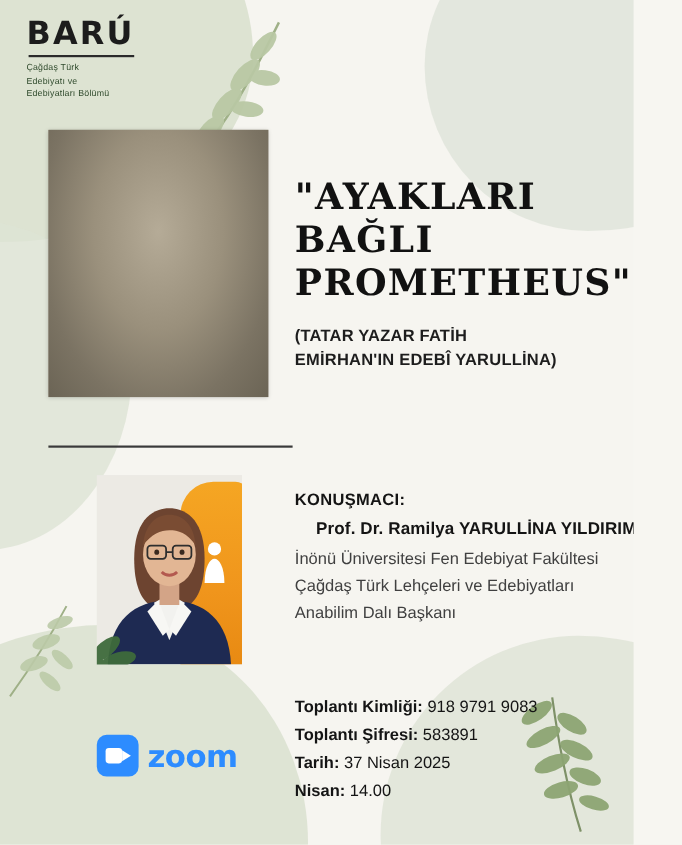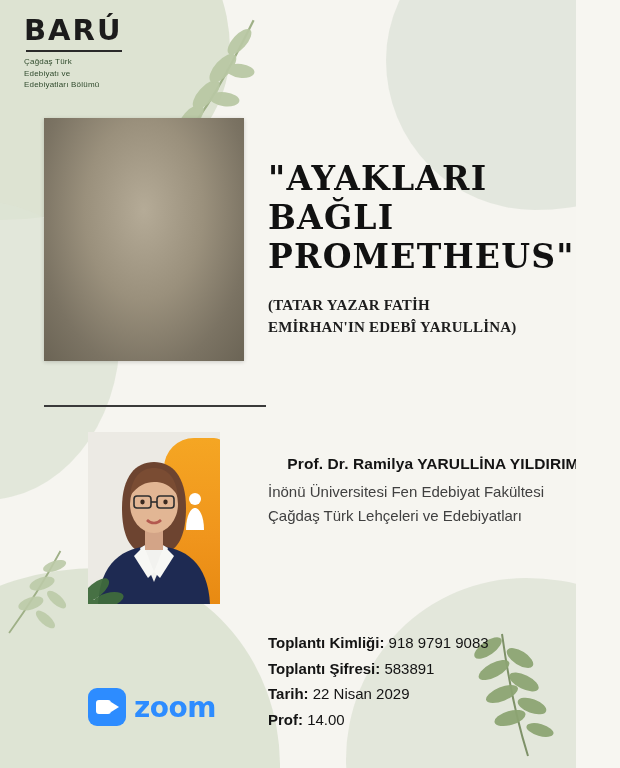--- a/index.html
+++ b/index.html
@@ -101,21 +101,21 @@
   .title {
     font-family: "DejaVu Serif", serif;
     font-weight: bold;
     font-size: 33px;
     line-height: 1.18;
     letter-spacing: 1.2px;
     color: #111;
   }
   .subtitle {
     margin-top: 18px;
-    font-family: Liberation Serif, serif;
+    font-family: Liberation Sans, sans-serif;
     font-weight: bold;
     font-size: 15px;
     line-height: 1.45;
     color: #1d1d1d;
     letter-spacing: .2px;
   }
 
   
   .divider {
     position: absolute; top: 405px; left: 44px;
@@ -164,21 +164,21 @@
   
   .details-block {
     position: absolute; top: 630px; left: 268px; width: 330px;
     font-size: 15px; line-height: 1.7; color: #141414;
   }
   .details-block .row b { font-weight: bold; text-align: right; }
   .details-block .row span { font-weight: normal; text-align: center; }
 
   
   .zoom-block {
-    position: absolute; top: 688px; left: 88px;
+    position: absolute; top: 668px; left: 88px;
     display: flex; align-items: center; gap: 8px;
   }
   .zoom-cam {
     width: 38px; height: 38px; border-radius: 9px;
     background: #2d8cff;
     position: relative;
   }
   .zoom-cam::before {
     content: ""; position: absolute; left: 8px; top: 12px;
     width: 15px; height: 14px; border-radius: 3px; background: #fff;
@@ -354,44 +354,46 @@
     <svg class="plant" viewBox="0 0 70 80">
       <g fill="#3f6b3c" opacity=".95">
         <ellipse cx="18" cy="56" rx="16" ry="7" transform="rotate(-40 18 56)"></ellipse>
         <ellipse cx="30" cy="66" rx="16" ry="7" transform="rotate(-15 30 66)"></ellipse>
         <ellipse cx="10" cy="70" rx="14" ry="6" transform="rotate(20 10 70)"></ellipse>
       </g>
     </svg>
   </div>
 
   <div class="speaker-block">
+    <div class="speaker-label">KONUŞMACI:</div>
     <div class="speaker-name">Prof. Dr. Ramilya YARULLİNA YILDIRIM</div>
     <div class="speaker-aff">
       <div>İnönü Üniversitesi Fen Edebiyat Fakültesi</div>
       <div>Çağdaş Türk Lehçeleri ve Edebiyatları</div>
+      <div>Anabilim Dalı Başkanı</div>
     </div>
   </div>
 
   <div class="zoom-block">
     <div class="zoom-cam"></div>
     <div class="zoom-text">zoom</div>
   </div>
 
   <div class="details-block">
     <div class="row">
       <b>Toplantı Kimliği:</b>
       <span>918 9791 9083</span>
     </div>
     <div class="row">
       <b>Toplantı Şifresi:</b>
       <span>583891</span>
     </div>
     <div class="row">
       <b>Tarih:</b>
-      <span>22 Nisan 2029</span>
+      <span>37 Nisan 2025</span>
     </div>
     <div class="row">
-      <b>Prof:</b>
+      <b>Nisan:</b>
       <span>14.00</span>
     </div>
   </div>
 
 </div>
 
 </body></html>

